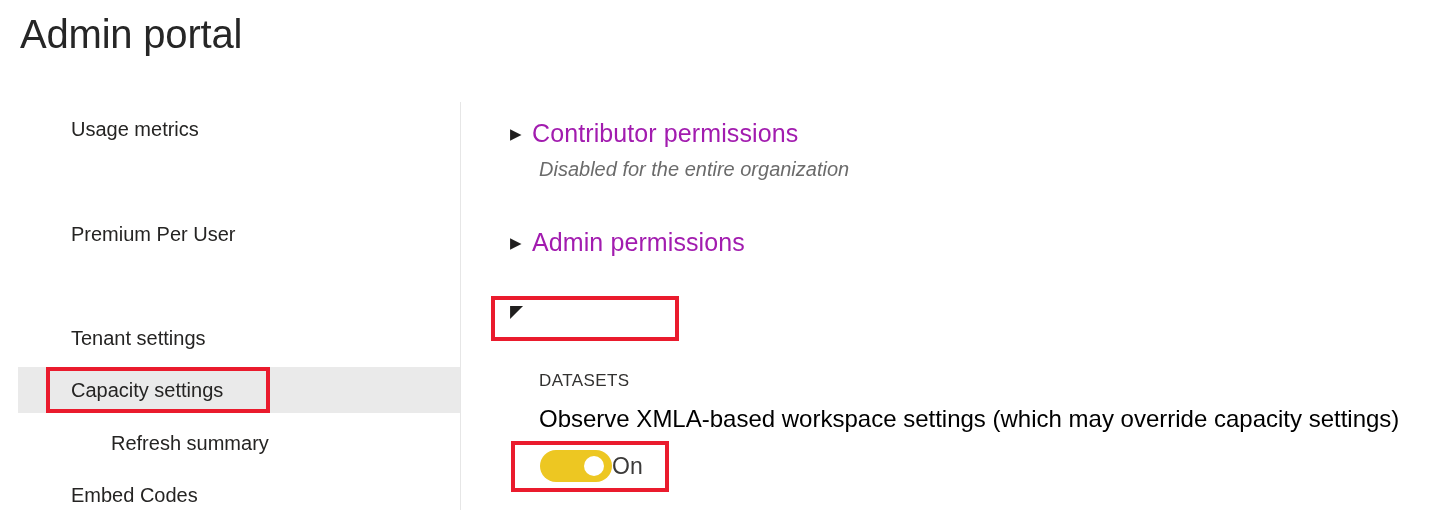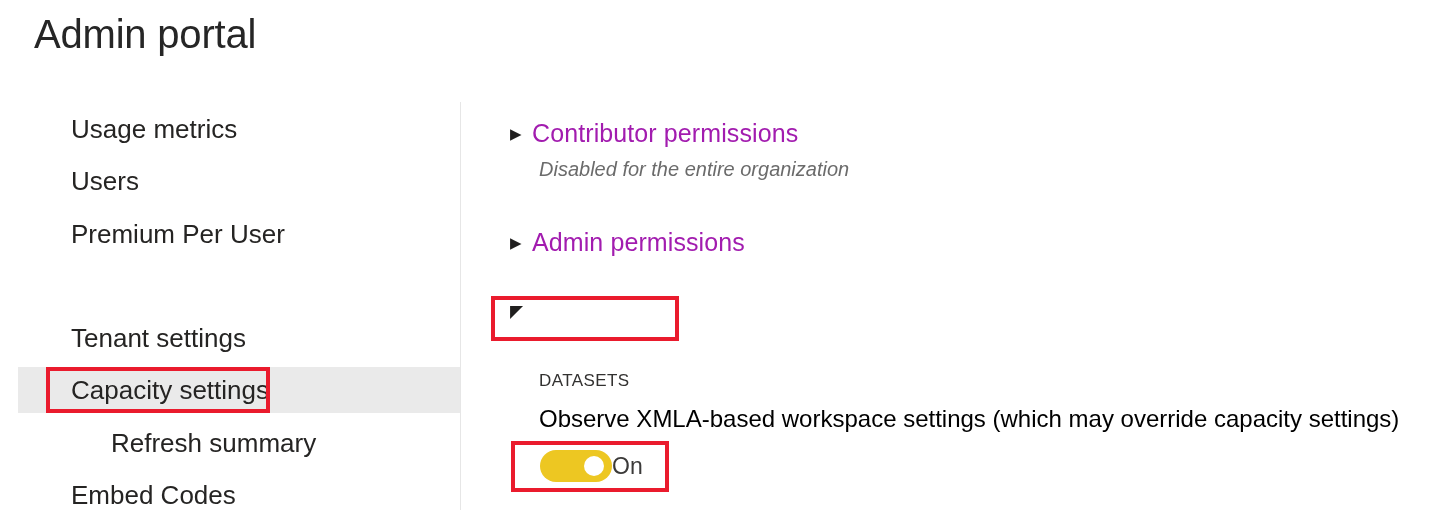--- a/index.html
+++ b/index.html
@@ -12,21 +12,21 @@
     background: #ffffff;
     font-family: "Liberation Sans", sans-serif;
     color: #252423;
     overflow: hidden;
     position: relative;
   }
 
   
   #page-title {
     position: absolute;
-    left: 34px;
+    left: 20px;
     top: 6px;
     font-size: 40px;
     font-weight: 300;
     letter-spacing: -0.2px;
     color: #262626;
     line-height: 56px;
     white-space: nowrap;
   }
 
   
@@ -56,21 +56,21 @@
   
   .nav-item {
     position: absolute;
     left: 18px;
     width: 442px;
     height: 46px;
     display: flex;
     align-items: center;
     box-sizing: border-box;
     padding-left: 53px;
-    font-size: 26px;
+    font-size: 20px;
     font-weight: 400;
     color: #252423;
     white-space: nowrap;
     cursor: pointer;
   }
   .nav-item.sub {
     padding-left: 93px;
   }
   .nav-item.selected {
     background: #eaeaea;
@@ -170,23 +170,20 @@
 <body>
 
 <div id="page-title">Admin portal</div>
 
 <div id="nav-pane">
 
   <div class="nav-item" style="top:4px;">
     <span>Usage metrics</span>
   </div>
 
-  <div class="nav-item" style="top:56px;">
-    <span>Users</span>
-  </div>
 
   <div class="nav-item" style="top:109px;">
     <span>Premium Per User</span>
   </div>
 
 
   <div class="nav-item" style="top:213px;">
     <span>Tenant settings</span>
   </div>
 

